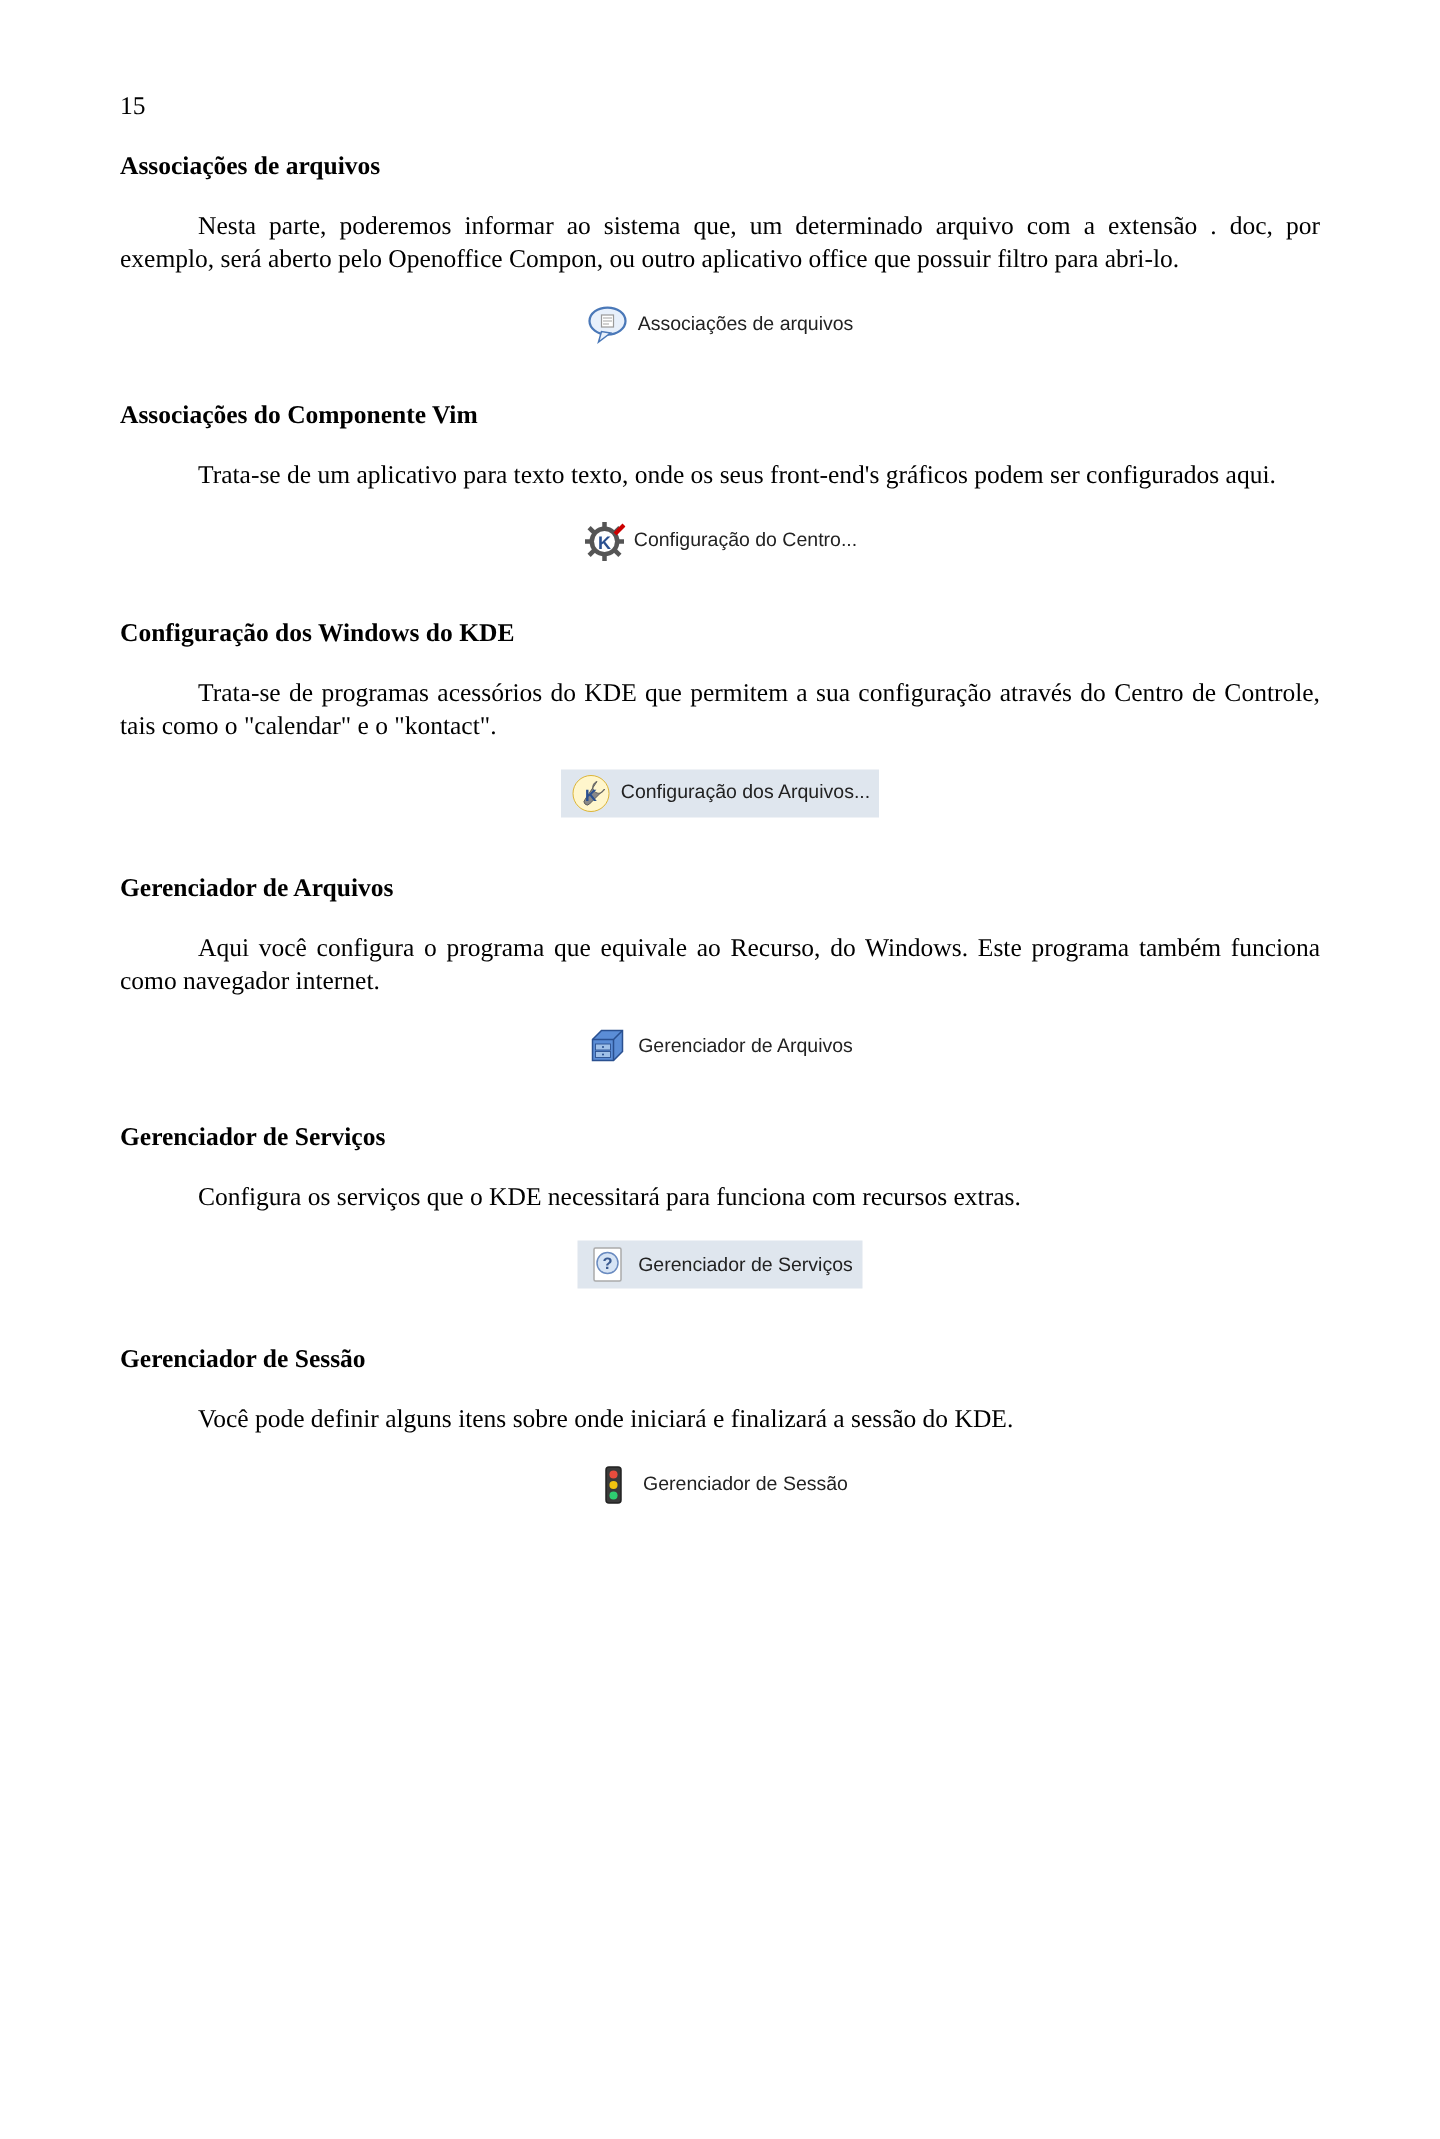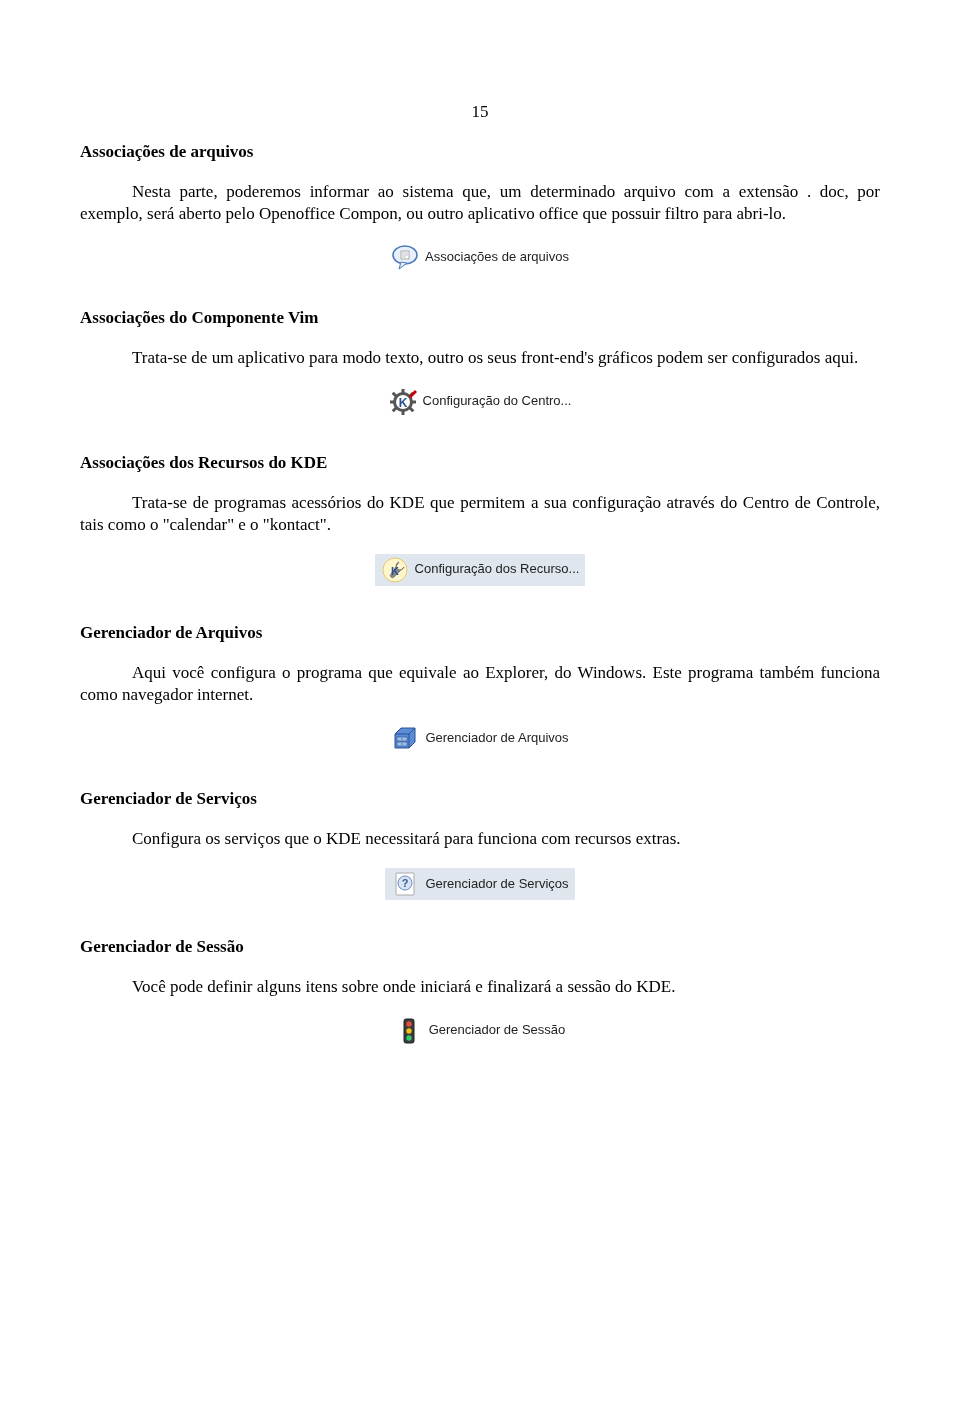--- a/index.html
+++ b/index.html
@@ -7,24 +7,23 @@
     background: #ffffff;
     color: #000000;
     margin: 0;
     padding: 60px 80px 60px 80px;
     width: 960px;
     box-sizing: border-box;
     font-size: 17px;
     line-height: 1.3;
   }
   .page-number {
-    text-align: center;
+    text-align: left;
     font-size: 17px;
     margin-bottom: 18px;
-    margin-top: 41px;
   }
   .section-heading {
     font-weight: bold;
     margin-top: 18px;
     margin-bottom: 18px;
   }
   .paragraph {
     text-align: justify;
     text-indent: 52px;
     margin-bottom: 18px;
@@ -73,21 +72,21 @@
       <rect x="10" y="8" width="8" height="8" fill="#fff" stroke="#999" stroke-width="0.8"></rect>
       <line x1="11" y1="10" x2="17" y2="10" stroke="#999" stroke-width="0.6"></line>
       <line x1="11" y1="12" x2="17" y2="12" stroke="#999" stroke-width="0.6"></line>
       <line x1="11" y1="14" x2="15" y2="14" stroke="#999" stroke-width="0.6"></line>
     </svg>
   </span>
   <span class="icon-label">Associações de arquivos</span>
 </div>
 
 <div class="section-heading">Associações do Componente Vim</div>
-<div class="paragraph">Trata-se de um aplicativo para modo texto, outro os seus front-end's gráficos podem ser configurados aqui.</div>
+<div class="paragraph">Trata-se de um aplicativo para texto texto, onde os seus front-end's gráficos podem ser configurados aqui.</div>
 <div class="icon-row">
   <span class="icon-box">
     <svg width="28" height="28" viewBox="0 0 28 28">
       <circle cx="14" cy="14" r="10" fill="#555"></circle>
       <g fill="#555">
         <rect x="12.5" y="1" width="3" height="5"></rect>
           <rect x="12.5" y="22" width="3" height="5"></rect>
         <rect x="1" y="12.5" width="5" height="3"></rect>
           <rect x="22" y="12.5" width="5" height="3"></rect>
         <rect x="4" y="4" width="3" height="5" transform="rotate(-45 5.5 6.5)"></rect>
@@ -96,37 +95,37 @@
         <rect x="21" y="19" width="3" height="5" transform="rotate(-45 22.5 21.5)"></rect>
       </g>
       <circle cx="14" cy="14" r="7" fill="#fff"></circle>
       <text x="14" y="19" text-anchor="middle" font-family="Arial" font-weight="bold" font-size="12" fill="#2a5090">K</text>
       <polygon points="20,8 26,2 28,4 22,10" fill="#c00"></polygon>
     </svg>
   </span>
   <span class="icon-label">Configuração do Centro...</span>
 </div>
 
-<div class="section-heading">Associações dos Recursos do KDE</div>
+<div class="section-heading">Configuração dos Windows do KDE</div>
 <div class="paragraph">Trata-se de programas acessórios do KDE que permitem a sua configuração através do Centro de Controle, tais como o "calendar" e o "kontact".</div>
 <div class="icon-row">
   <span class="highlight">
     <span class="icon-box">
       <svg width="28" height="28" viewBox="0 0 28 28">
         <circle cx="14" cy="14" r="12" fill="#fff6cc" stroke="#d4a000" stroke-width="0.5"></circle>
         <path d="M18 6 a4 4 0 1 0 5 5 l-10 10 a2 2 0 0 1 -3 -3 z" fill="#888" stroke="#555" stroke-width="0.6"></path>
         <text x="14" y="19" text-anchor="middle" font-family="Arial" font-weight="bold" font-size="11" fill="#2a5090">K</text>
       </svg>
     </span>
-    <span class="icon-label">Configuração dos Recurso...</span>
+    <span class="icon-label">Configuração dos Arquivos...</span>
   </span>
 </div>
 
 <div class="section-heading">Gerenciador de Arquivos</div>
-<div class="paragraph">Aqui você configura o programa que equivale ao Explorer, do Windows. Este programa também funciona como navegador internet.</div>
+<div class="paragraph">Aqui você configura o programa que equivale ao Recurso, do Windows. Este programa também funciona como navegador internet.</div>
 <div class="icon-row">
   <span class="icon-box">
     <svg width="28" height="28" viewBox="0 0 28 28">
       <path d="M4 10 L10 4 L24 4 L24 18 L18 24 L4 24 Z" fill="#5b8dd6" stroke="#2a5090" stroke-width="1"></path>
       <path d="M4 10 L18 10 L24 4" fill="none" stroke="#2a5090" stroke-width="1"></path>
       <path d="M18 10 L18 24" fill="none" stroke="#2a5090" stroke-width="1"></path>
       <rect x="6" y="13" width="10" height="4" fill="#9fc0e8" stroke="#2a5090" stroke-width="0.6"></rect>
       <rect x="6" y="18" width="10" height="4" fill="#9fc0e8" stroke="#2a5090" stroke-width="0.6"></rect>
       <circle cx="11" cy="15" r="0.7" fill="#2a5090"></circle>
       <circle cx="11" cy="20" r="0.7" fill="#2a5090"></circle>

